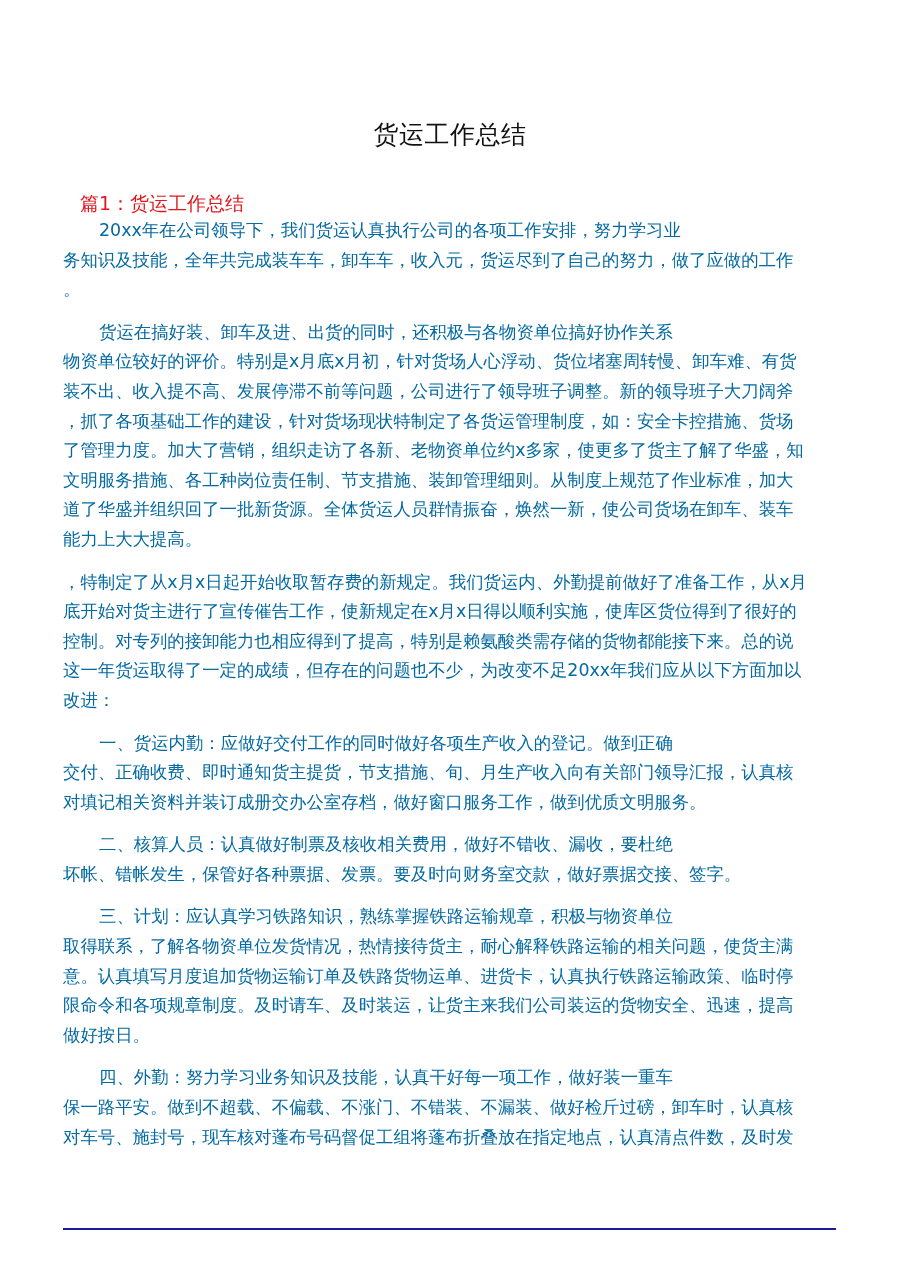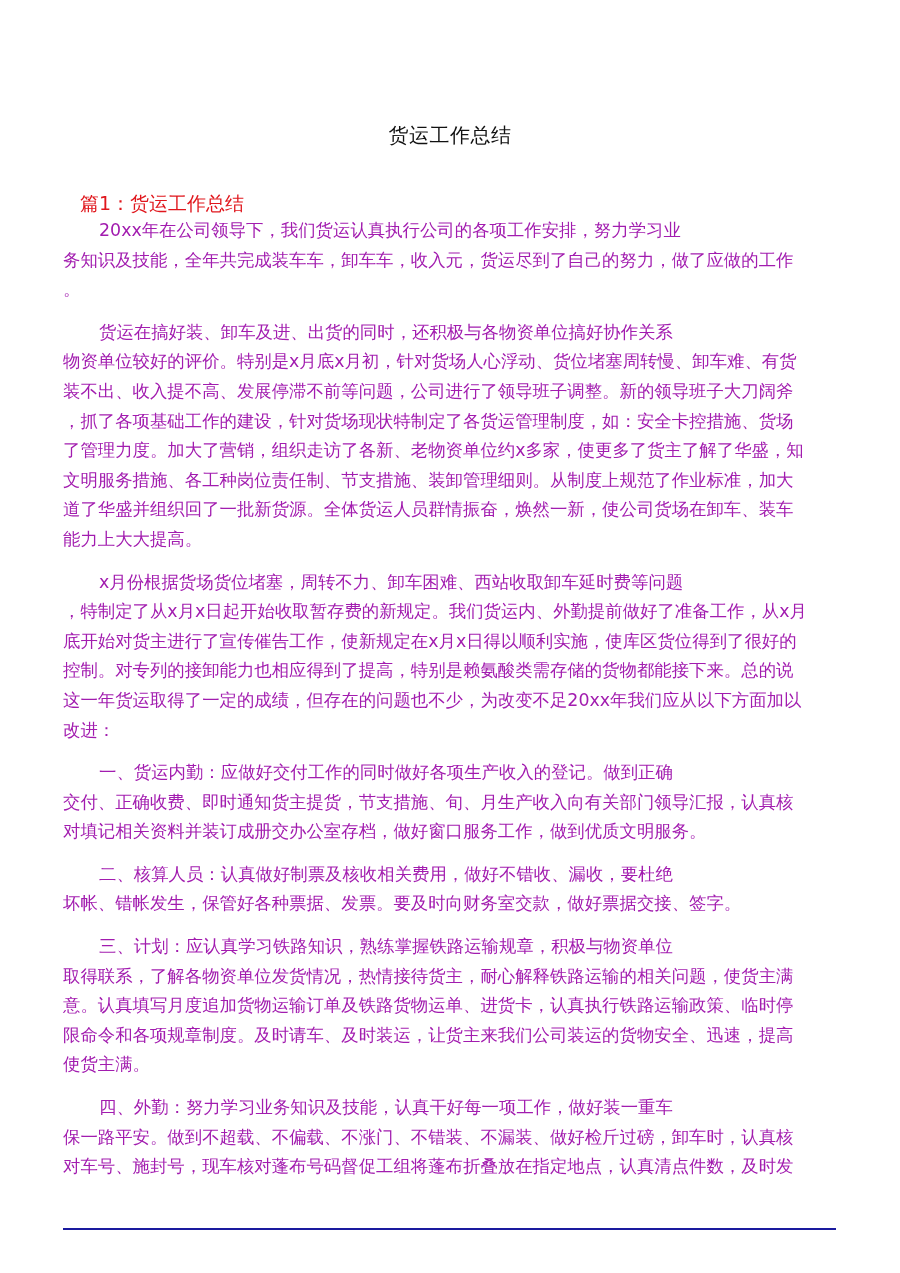--- a/index.html
+++ b/index.html
@@ -20,21 +20,21 @@
     left: 0; top: 0;
     width: 900px;
     height: 1273px;
   }
   .doc-title {
     position: absolute;
     top: 118px;
     left: 0;
     width: 900px;
     text-align: center;
-    font-size: 20px;
+    font-size: 25px;
     line-height: 34px;
     color: #111111;
     letter-spacing: 0.5px;
     margin: 0;
     font-weight: normal;
   }
   .section-heading {
     position: absolute;
     top: 172px;
     left: 63px;
@@ -47,21 +47,21 @@
   .body {
     position: absolute;
     top: 216px;
     left: 63px;
     width: 770px;
   }
   .para {
     margin: 0 0 13px 0;
     font-size: 17.4px;
     line-height: 29.6px;
-    color: #a21caf;
+    color: #0369a1;
     word-break: break-all;
   }
   .para .line {
     display: block;
     white-space: nowrap;
   }
   .para .line.indent {
     padding-left: 36px;
   }
   .footer-rule {
@@ -95,21 +95,20 @@
       <span class="line">物资单位较好的评价。特别是x月底x月初，针对货场人心浮动、货位堵塞周转慢、卸车难、有货</span>
       <span class="line">装不出、收入提不高、发展停滞不前等问题，公司进行了领导班子调整。新的领导班子大刀阔斧</span>
       <span class="line">，抓了各项基础工作的建设，针对货场现状特制定了各货运管理制度，如：安全卡控措施、货场</span>
       <span class="line">了管理力度。加大了营销，组织走访了各新、老物资单位约x多家，使更多了货主了解了华盛，知</span>
       <span class="line">文明服务措施、各工种岗位责任制、节支措施、装卸管理细则。从制度上规范了作业标准，加大</span>
       <span class="line">道了华盛并组织回了一批新货源。全体货运人员群情振奋，焕然一新，使公司货场在卸车、装车</span>
       <span class="line">能力上大大提高。</span>
     </p>
 
     <p class="para">
-      <span class="line indent">x月份根据货场货位堵塞，周转不力、卸车困难、西站收取卸车延时费等问题</span>
       <span class="line">，特制定了从x月x日起开始收取暂存费的新规定。我们货运内、外勤提前做好了准备工作，从x月</span>
       <span class="line">底开始对货主进行了宣传催告工作，使新规定在x月x日得以顺利实施，使库区货位得到了很好的</span>
       <span class="line">控制。对专列的接卸能力也相应得到了提高，特别是赖氨酸类需存储的货物都能接下来。总的说</span>
       <span class="line">这一年货运取得了一定的成绩，但存在的问题也不少，为改变不足20xx年我们应从以下方面加以</span>
       <span class="line">改进：</span>
     </p>
 
     <p class="para">
       <span class="line indent">一、货运内勤：应做好交付工作的同时做好各项生产收入的登记。做到正确</span>
       <span class="line">交付、正确收费、即时通知货主提货，节支措施、旬、月生产收入向有关部门领导汇报，认真核</span>
@@ -119,21 +118,21 @@
     <p class="para">
       <span class="line indent">二、核算人员：认真做好制票及核收相关费用，做好不错收、漏收，要杜绝</span>
       <span class="line">坏帐、错帐发生，保管好各种票据、发票。要及时向财务室交款，做好票据交接、签字。</span>
     </p>
 
     <p class="para">
       <span class="line indent">三、计划：应认真学习铁路知识，熟练掌握铁路运输规章，积极与物资单位</span>
       <span class="line">取得联系，了解各物资单位发货情况，热情接待货主，耐心解释铁路运输的相关问题，使货主满</span>
       <span class="line">意。认真填写月度追加货物运输订单及铁路货物运单、进货卡，认真执行铁路运输政策、临时停</span>
       <span class="line">限命令和各项规章制度。及时请车、及时装运，让货主来我们公司装运的货物安全、迅速，提高</span>
-      <span class="line">使货主满。</span>
+      <span class="line">做好按日。</span>
     </p>
 
     <p class="para">
       <span class="line indent">四、外勤：努力学习业务知识及技能，认真干好每一项工作，做好装一重车</span>
       <span class="line">保一路平安。做到不超载、不偏载、不涨门、不错装、不漏装、做好检斤过磅，卸车时，认真核</span>
       <span class="line">对车号、施封号，现车核对蓬布号码督促工组将蓬布折叠放在指定地点，认真清点件数，及时发</span>
     </p>
 
   </div>
 

